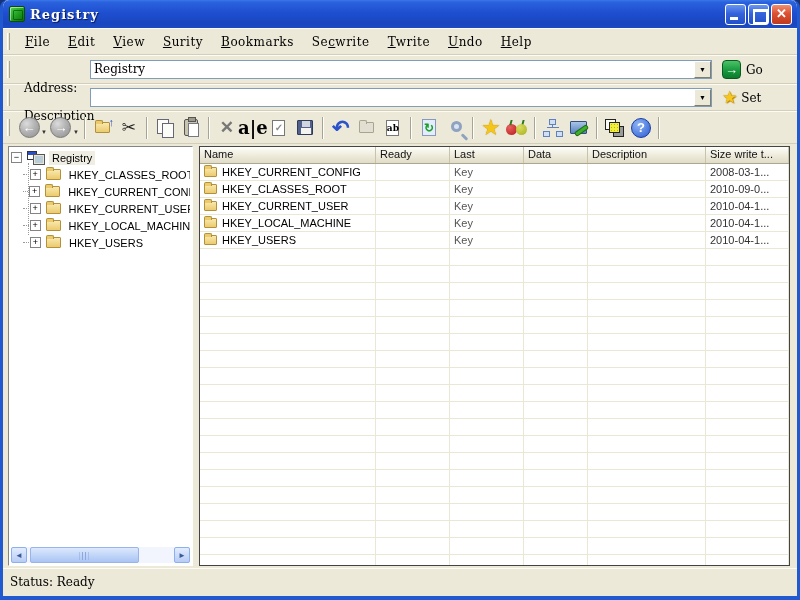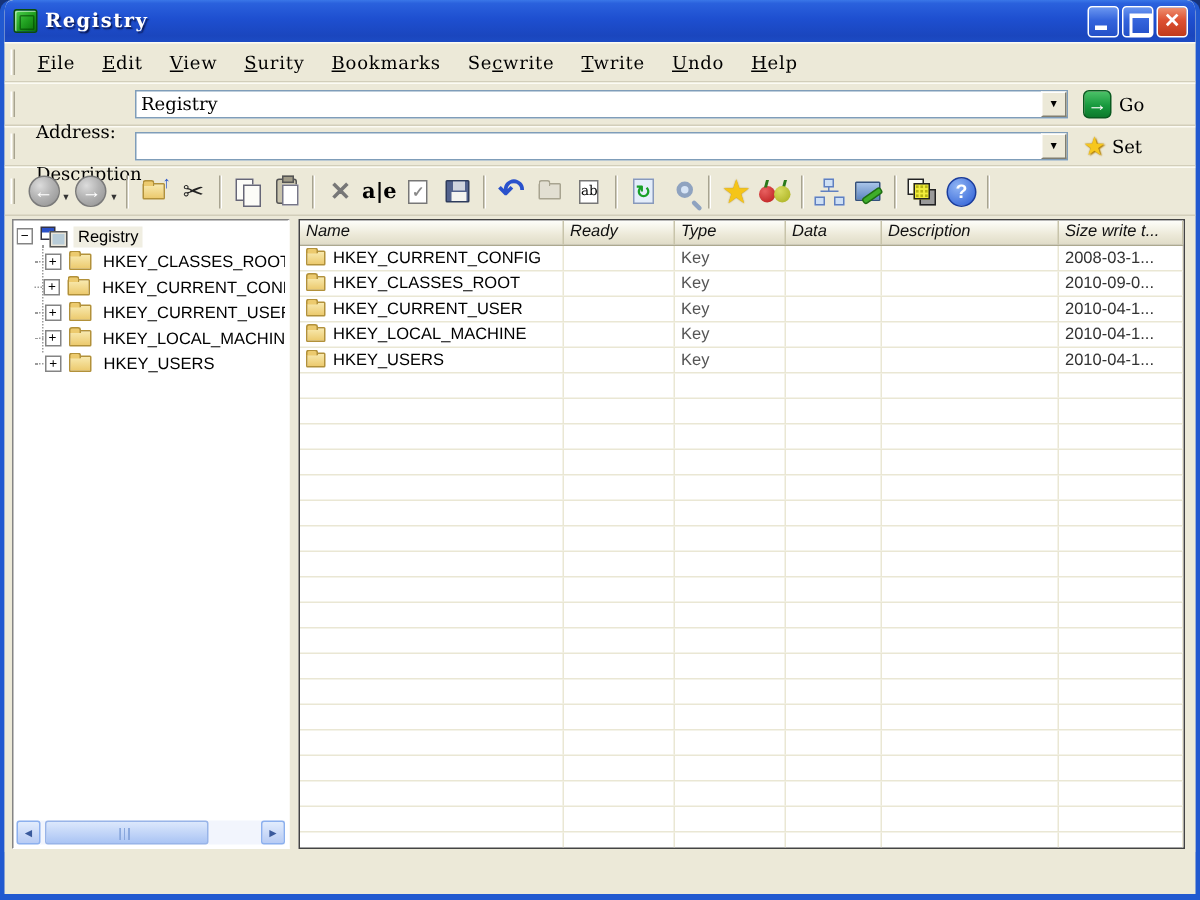--- a/index.html
+++ b/index.html
@@ -79,30 +79,30 @@
   .folder-ico { width:15px; height:11px; position:relative; border-radius:1px;
     background:linear-gradient(180deg,#f8e9ae 0%,#ecca6e 100%); border:1px solid #b2913a; }
   .folder-ico::before { content:""; position:absolute; top:-3px; left:-1px; width:6px; height:3px;
     background:#ecca6e; border:1px solid #b2913a; border-bottom:none; border-radius:2px 2px 0 0; }
   .folder-ico.disabled { background:#e2dfd2; border-color:#a8a490; }
   .folder-ico.disabled::before { background:#e2dfd2; border-color:#a8a490; }
   .up-arrow { position:absolute; top:1px; right:2px; color:#2a55c8; font-weight:bold; font-size:11px; }
   .doc { width:13px; height:16px; background:#fff; border:1px solid #777; position:relative;
     display:flex; align-items:center; justify-content:center; }
   .doc .mark { font-size:10px; font-weight:bold; color:#8a8a8a; }
-  .doc .ab { font-size:9px; font-weight:normal; color:#000; font-family:"DejaVu Serif", serif; }
+  .doc .ab { font-size:9px; font-weight:bold; color:#000; font-family:"DejaVu Serif", serif; }
   .copy-ico { width:18px; height:18px; position:relative; }
   .copy-ico::before, .copy-ico::after { content:""; position:absolute; width:10px; height:13px;
     background:#fcfcf8; border:1px solid #667; }
   .copy-ico::before { left:1px; top:0; }
   .copy-ico::after { left:6px; top:4px; }
   .paste-ico { width:14px; height:17px; background:#c9c4ae; border:1px solid #555; border-radius:2px; position:relative; }
   .paste-ico::before { content:""; position:absolute; top:-3px; left:3px; width:6px; height:3px; background:#a09b88; border:1px solid #555; }
   .paste-ico::after { content:""; position:absolute; left:3px; top:3px; width:9px; height:12px; background:#fff; border:1px solid #778; }
-  .rename-txt { font-family:"DejaVu Serif", serif; font-weight:bold; font-size:14px; color:#000; }
+  .rename-txt { font-family:"DejaVu Serif", serif; font-weight:bold; font-size:18px; color:#000; }
   .save-ico { width:16px; height:15px; background:#51618c; border:1px solid #2e3c5c; border-radius:1px; position:relative; }
   .save-ico::before { content:""; position:absolute; top:0; left:4px; width:8px; height:6px; background:#cfd4de; }
   .save-ico::after { content:""; position:absolute; bottom:0; left:3px; width:10px; height:6px; background:#f4f4f0; }
   .undo-glyph { font-size:21px; font-weight:bold; color:#2a52cc; line-height:1; }
   .refresh-ico { width:14px; height:17px; background:#e4edfa; border:1px solid #8899bb;
     display:flex; align-items:center; justify-content:center; }
   .refresh-ico span { color:#18a028; font-weight:bold; font-size:12px; }
   .search-ico { width:11px; height:11px; border:3px solid #8fa3c0; border-radius:50%;
     background:#d6e4f6; position:relative; margin:-3px -3px 0 0; }
   .search-ico::after { content:""; position:absolute; width:3px; height:8px; background:#8fa3c0;
@@ -169,21 +169,21 @@
     background:linear-gradient(180deg,#dce8fc,#aac4f4); border:1px solid #98b4e8; border-radius:2px; cursor:grab; }
   .sb-thumb::after { content:""; position:absolute; left:50%; top:4px; width:9px; height:8px; transform:translateX(-50%);
     background:repeating-linear-gradient(90deg,#8aa8dd 0 1px, transparent 1px 3px); }
 
   .list-panel { position:absolute; left:196px; top:2px; right:7px; bottom:2px;
     background:#fff; border:1px solid #444; overflow:hidden; }
   .list-header { display:flex; height:17px;
     background:linear-gradient(180deg,#fefefa 0%,#ece9d8 60%,#e0dcc8 100%);
     border-bottom:1px solid #aca88f; }
   .hcell { font-size:11px; color:#111; padding:1px 4px; border-right:1px solid #c8c4aa;
-    white-space:nowrap; overflow:hidden; cursor:pointer;font-style:italic; }
+    white-space:nowrap; overflow:hidden; cursor:pointer; }
   .c0{ width:176px; } .c1{ width:74px; } .c2{ width:74px; } .c3{ width:64px; } .c4{ width:118px; } .c5{ flex:1; }
   .list-body { position:absolute; top:17px; left:0; right:0; bottom:0; overflow:hidden; }
   .lrow { display:flex; height:17px; border-bottom:1px solid #eae7d4; cursor:default; }
   .lcell { font-size:11px; padding:1px 4px; border-right:1px solid #eae7d4;
     white-space:nowrap; overflow:hidden; display:flex; align-items:center; }
   .lcell.name { color:#000; }
   .lcell.type { color:#555; }
   .lcell.date { color:#333; }
   .lrow .folder-ico { width:13px; height:10px; flex:0 0 13px; margin-right:5px; }
 
@@ -389,21 +389,21 @@
           <div class="sb-thumb"></div>
         </div>
         <div class="sb-btn">►</div>
       </div>
     </div>
 
     <div class="list-panel">
       <div class="list-header">
         <div class="hcell c0">Name</div>
         <div class="hcell c1">Ready</div>
-        <div class="hcell c2">Type</div>
+        <div class="hcell c2">Last</div>
         <div class="hcell c3">Data</div>
         <div class="hcell c4">Description</div>
         <div class="hcell c5">Size write t...</div>
       </div>
       <div class="list-body">
         <div class="lrow">
           <div class="lcell name c0">
               <span class="folder-ico"></span>
               <span>HKEY_CURRENT_CONFIG</span>
             </div>
@@ -608,14 +608,17 @@
               <div class="lcell c2"></div>
               <div class="lcell c3"></div>
               <div class="lcell c4"></div>
               <div class="lcell c5"></div>
             </div>
           </div>
       </div>
     </div>
   </div>
 
+  <div class="statusbar">
+    <div class="status-text">Status: Ready</div>
+  </div>
 
 </div>
 
 </body></html>

